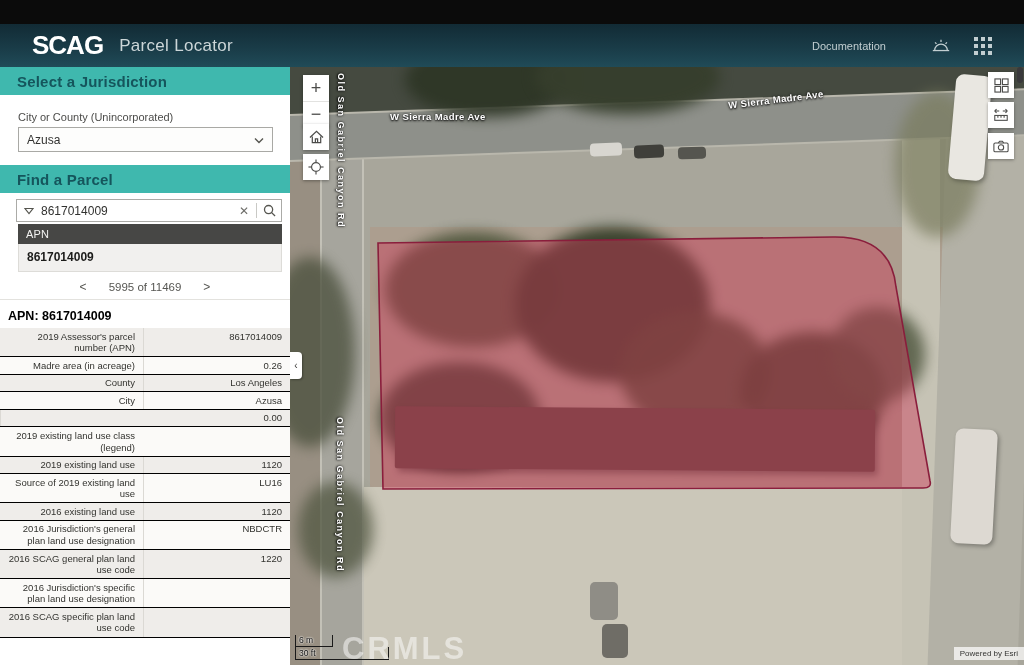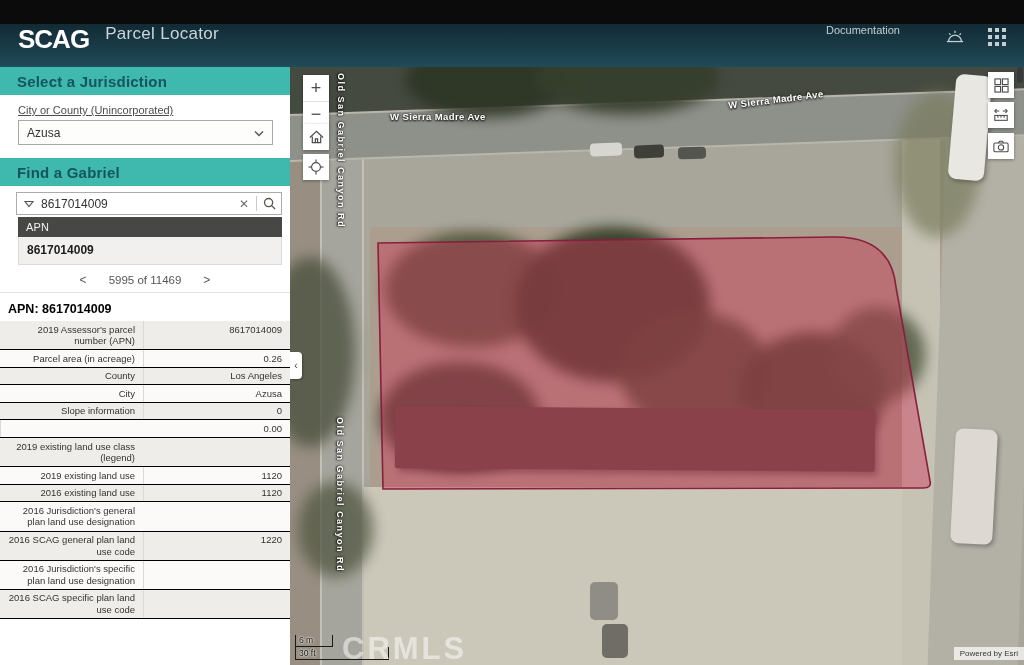--- a/index.html
+++ b/index.html
@@ -4,33 +4,33 @@
 <style>
   * { margin:0; padding:0; box-sizing:border-box; }
   html,body { background:#222; }
   body { font-family:"Liberation Sans", sans-serif; }
   .app { position:relative; width:1024px; height:665px; overflow:hidden; background:#fff; }
 
   
   .topbar { position:absolute; left:0; top:0; width:1024px; height:24px; background:#0b0b0b; }
   .header { position:absolute; left:0; top:24px; width:1024px; height:43px;
             background:linear-gradient(180deg,#122b35 0%, #1a3d49 60%, #204b58 100%);
-            display:flex; padding:0 14px; color:#d7dee0; }
+            display:flex; align-items:center; padding:0 28px; color:#d7dee0; }
   .logo { font-size:26px; font-weight:800; letter-spacing:-1px; color:#fff; font-style:normal; margin-left:4px; }
   .app-title { font-size:17px; font-weight:400; color:#ccd6d8; margin-left:16px; letter-spacing:.3px; }
   .header-spacer { flex:1; }
   .doc-link { font-size:11px; color:#c2ced1; margin-right:26px; cursor:pointer; }
   .hicon { width:26px; height:26px; display:flex; align-items:center; justify-content:center; margin-left:16px; cursor:pointer; }
   .hicon svg { display:block; }
 
   
   .sidebar { position:absolute; left:0; top:67px; width:290px; height:608px; background:#fff; overflow:hidden; }
   .section-header { height:28px; background:#3fb8ae; color:#15555c; font-size:15px; font-weight:700;
                     display:flex; align-items:center; padding-left:17px; letter-spacing:.2px; }
-  .field-label { font-size:11px; color:#4c4c4a; margin:9px 17px 4px 18px;text-decoration:underline; }
+  .field-label { font-size:11px; color:#4c4c4a; margin:16px 17px 4px 18px; }
   .select { margin:0 17px 13px 18px; height:25px; border:1px solid #a9a9a5; background:#fdfdfc;
             display:flex; align-items:center; padding:0 8px; font-size:12px; color:#323230; cursor:pointer; }
   .select .sel-text { flex:1; }
   .searchbox { margin:6px 8px 0 16px; height:23px; border:1px solid #ababa7; background:#fff;
                display:flex; align-items:center; font-size:12px; color:#323230; }
   .searchbox .src-arrow { width:24px; display:flex; justify-content:center; cursor:pointer; }
   .searchbox input { flex:1; border:none; outline:none; font-size:12px; color:#323230; font-family:inherit; background:transparent; }
   .searchbox .sbtn { width:24px; display:flex; justify-content:center; align-items:center; cursor:pointer; color:#6e6e6a; font-size:12px; }
   .searchbox .sdiv { width:1px; height:15px; background:#c9c9c5; }
   .suggest-header { margin:2px 8px 0 18px; background:#474745; color:#f2f2f0; font-size:11px;
@@ -121,21 +121,21 @@
     <div class="field-label">City or County (Unincorporated)</div>
     <div class="select">
       <span class="sel-text">Azusa</span>
       <span>
         <svg width="10" height="7" viewBox="0 0 10 7" fill="none" stroke="#55554f" stroke-width="1.4">
             <path d="M1 1.5 L5 5.5 L9 1.5"></path>
           </svg>
       </span>
     </div>
 
-    <div class="section-header">Find a Gabriel</div>
+    <div class="section-header">Find a Parcel</div>
 
     <div class="searchbox">
       <span class="src-arrow">
         <svg width="10" height="8" viewBox="0 0 10 8" fill="none" stroke="#55554f" stroke-width="1.2">
             <path d="M1 1.5 h8 L5 6.5 Z"></path>
           </svg>
       </span>
       <input value="8617014009" style="">
       <span class="sbtn">✕</span>
       <span class="sdiv"></span>
@@ -159,51 +159,52 @@
       <span class="pg-arrow">&gt;</span>
     </div>
 
     <div class="details-heading">APN: 8617014009</div>
     <div class="ptable">
         <div class="prow">
           <div class="pcell plabel">2019 Assessor's parcel number (APN)</div>
           <div class="pcell pvalue">8617014009</div>
         </div>
         <div class="prow">
-          <div class="pcell plabel">Parcel area (in acreage)</div>
+          <div class="pcell plabel">Madre area (in acreage)</div>
           <div class="pcell pvalue">0.26</div>
         </div>
         <div class="prow">
           <div class="pcell plabel">County</div>
           <div class="pcell pvalue">Los Angeles</div>
         </div>
         <div class="prow">
           <div class="pcell plabel">City</div>
           <div class="pcell pvalue">Azusa</div>
         </div>
         <div class="prow">
-          <div class="pcell plabel">Slope information</div>
-          <div class="pcell pvalue">0</div>
-        </div>
-        <div class="prow">
           <div class="pcell pvalue">0.00</div>
         </div>
         <div class="prow">
           <div class="pcell plabel">2019 existing land use class (legend)</div>
         </div>
         <div class="prow">
           <div class="pcell plabel">2019 existing land use</div>
           <div class="pcell pvalue">1120</div>
         </div>
         <div class="prow">
+          <div class="pcell plabel">Source of 2019 existing land use</div>
+          <div class="pcell pvalue">LU16</div>
+        </div>
+        <div class="prow">
           <div class="pcell plabel">2016 existing land use</div>
           <div class="pcell pvalue">1120</div>
         </div>
         <div class="prow">
           <div class="pcell plabel">2016 Jurisdiction's general plan land use designation</div>
+          <div class="pcell pvalue">NBDCTR</div>
         </div>
         <div class="prow">
           <div class="pcell plabel">2016 SCAG general plan land use code</div>
           <div class="pcell pvalue">1220</div>
         </div>
         <div class="prow">
           <div class="pcell plabel">2016 Jurisdiction's specific plan land use designation</div>
           <div class="pcell pvalue"></div>
         </div>
         <div class="prow">

